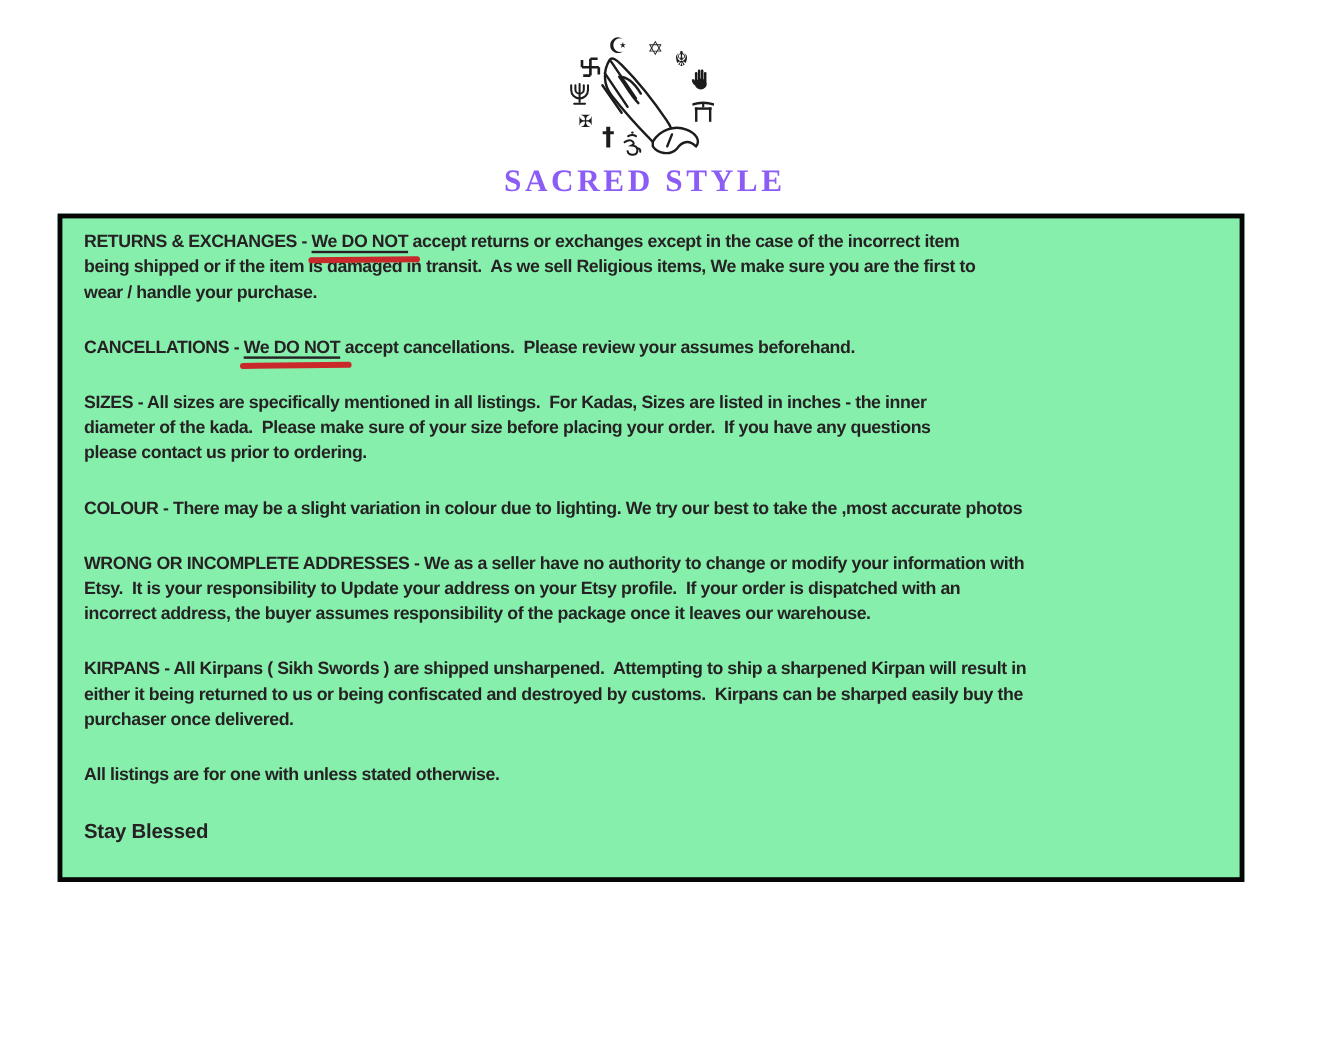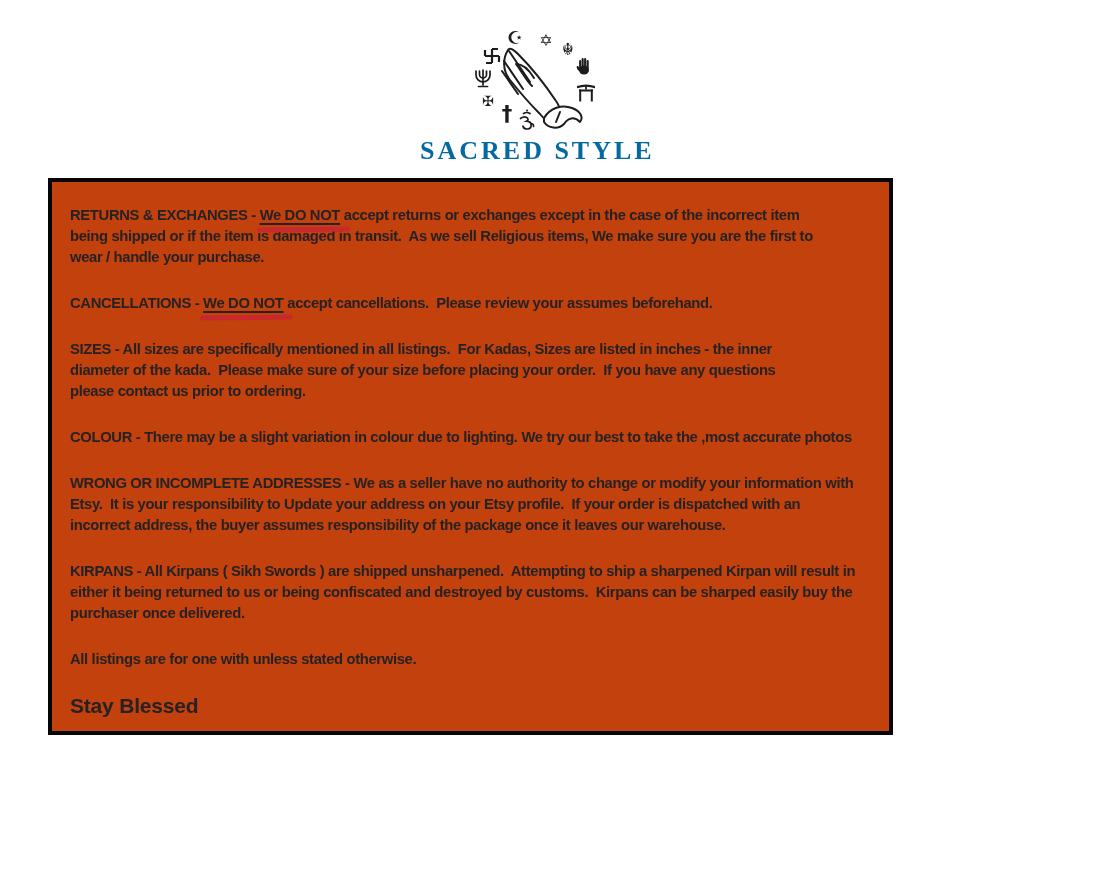--- a/index.html
+++ b/index.html
@@ -17,46 +17,46 @@
     top: 20px; left: 420px;
     width: 230px;
     text-align: center;
   }
   .logo-wrap svg { display: block; margin: 0 auto; }
   .brand-name {
     font-family: "Liberation Serif", serif;
     font-weight: bold;
     font-size: 26px;
     letter-spacing: 3px;
-    color: #0369a1;
+    color: #8b5cf6;
     white-space: nowrap;
     margin-top: 1px;
   }
 
   
   .policy-box {
     position: absolute;
     left: 48px; top: 178px;
-    width: 845px; height: 557px;
+    width: 989px; height: 557px;
     box-sizing: border-box;
     border: 4px solid #060606;
-    padding: 23px 14px 0 18px;
-    background: #c2410c;
+    padding: 10px 14px 0 18px;
+    background: #86efac;
   }
   .policy-box p {
     margin: 0 0 25px 0;
     font-size: 14.8px;
     line-height: 21px;
     font-weight: bold;
     letter-spacing: -0.35px;
     color: #262224;
     white-space: pre-wrap;
   }
   .policy-box p.closing {
-    font-size: 21px;
+    font-size: 17px;
     margin-bottom: 0;
     letter-spacing: -0.2px;
   }
   .emph {
     position: relative;
     text-decoration: underline;
     text-decoration-thickness: 1.5px;
     text-underline-offset: 3px;
     display: inline-block;
   }

